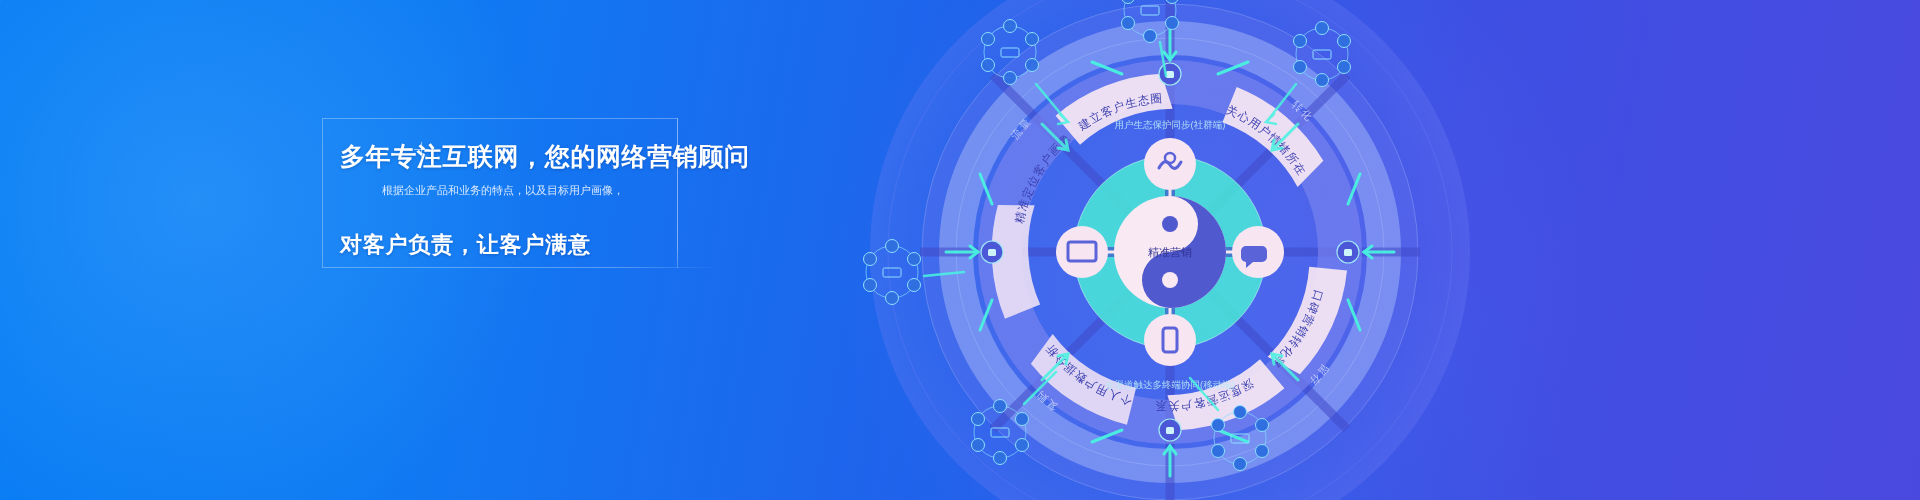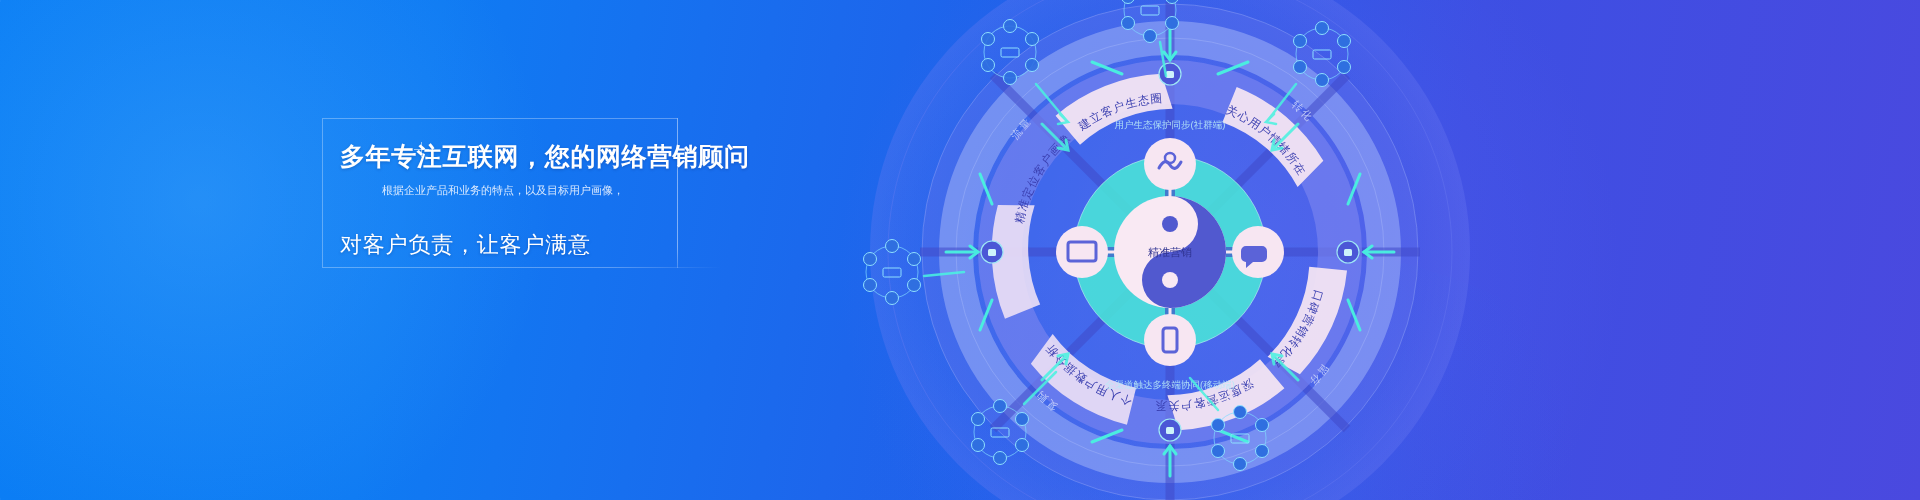--- a/index.html
+++ b/index.html
@@ -33,21 +33,21 @@
   .crosshair{position:absolute;left:414px;top:142px;width:15px;height:15px;}
   .crosshair i{position:absolute;background:rgba(255,255,255,.55);}
   .crosshair i.h{left:0;top:7px;width:15px;height:1px;}
   .crosshair i.v{left:7px;top:0;width:1px;height:15px;}
 
   .headline{position:absolute;left:18px;top:22px;color:#fff;font-size:25px;font-weight:bold;
     letter-spacing:.6px;white-space:nowrap;text-shadow:0 1px 3px rgba(0,20,80,.25);}
   .sub{position:absolute;left:18px;top:62px;color:#e2eeff;font-size:11px;line-height:20px;
     white-space:nowrap;opacity:.96;margin-left:42px;}
   .sub div{white-space:nowrap;}
-  .tagline{position:absolute;left:18px;top:112px;color:#fff;font-size:22px;font-weight:normal;
+  .tagline{position:absolute;left:18px;top:112px;color:#fff;font-size:22px;font-weight:bold;
     letter-spacing:.8px;white-space:nowrap;text-shadow:0 1px 3px rgba(0,20,80,.25);text-align:center;}
 
   
   .graphic{position:absolute;left:860px;top:-58px;width:620px;height:620px;}
   .gsvg{position:absolute;left:0;top:0;}
 </style>
 </head>
 <body>
 
 <div class="banner">

